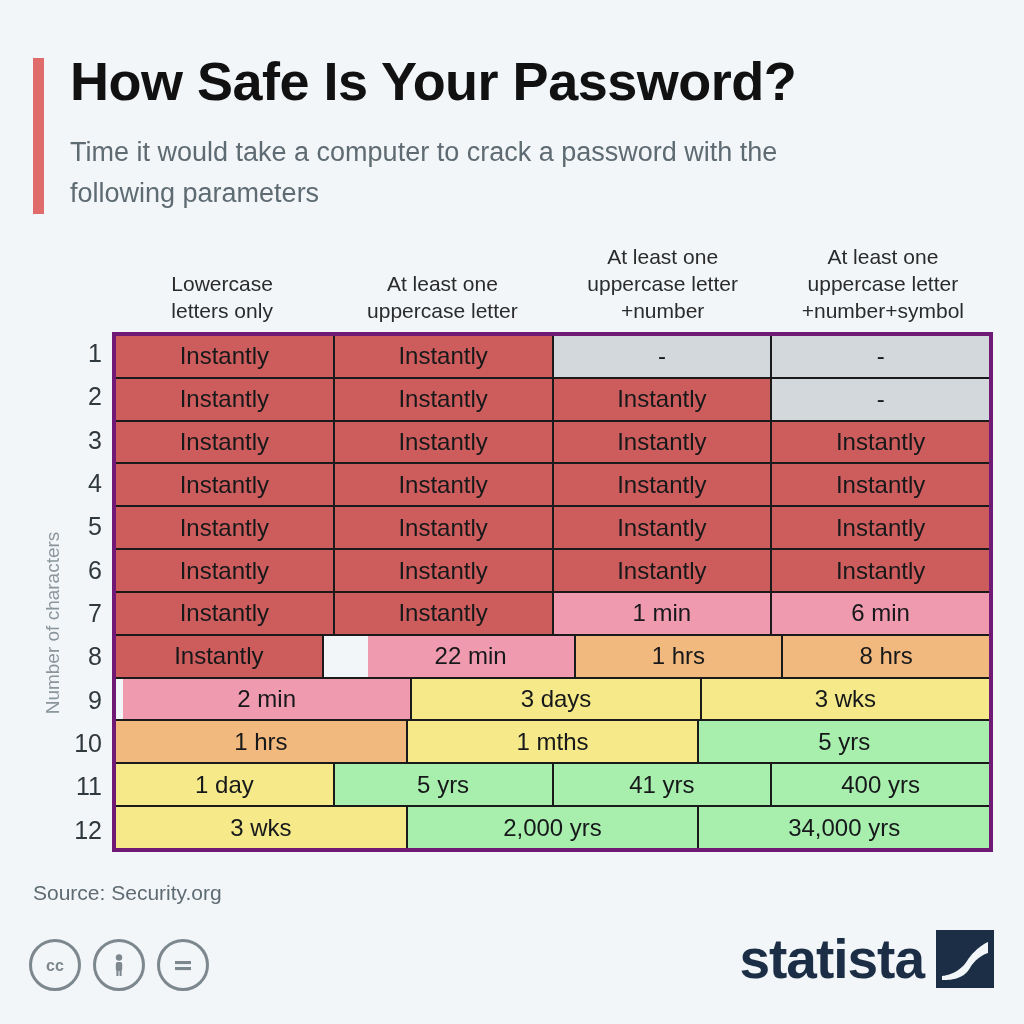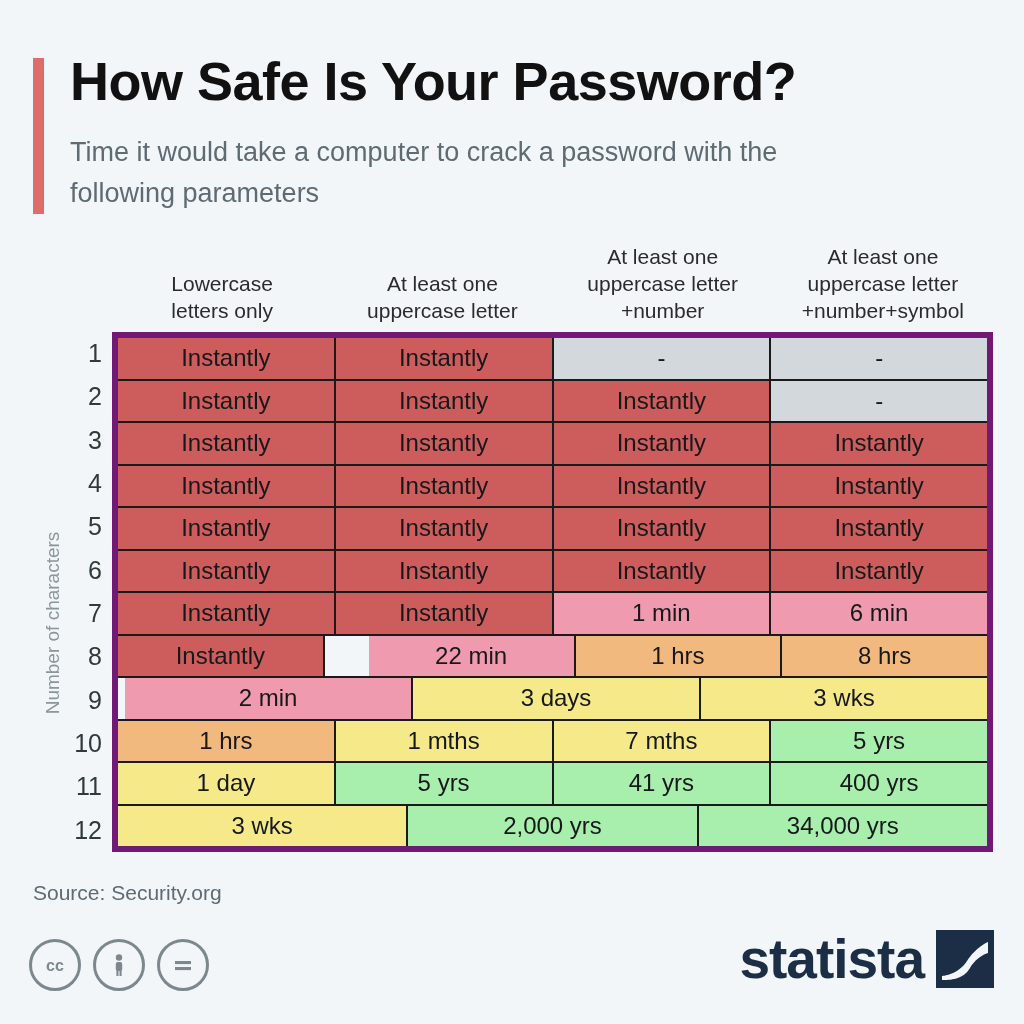--- a/index.html
+++ b/index.html
@@ -112,21 +112,21 @@
     padding-right: 4px;
     box-sizing: border-box;
   }
 
   #grid {
     position: absolute;
     left: 112px;
     top: 332px;
     width: 881px;
     height: 520px;
-    border: 6px solid #701a75;
+    border: 4px solid #701a75;
     box-sizing: border-box;
     display: flex;
     flex-direction: column;
   }
   .grid-row {
     flex: 1 1 0;
     display: flex;
     border-bottom: 2px solid #1A1A1A;
     box-sizing: border-box;
   }
@@ -284,21 +284,20 @@
         <div class="cell" style="background: rgb(242, 185, 126);">8 hrs</div>
       </div>
       <div class="grid-row">
         <div class="cell" style="background: rgb(240, 154, 175); margin-left: 7px;">2 min</div>
         <div class="cell" style="background: rgb(245, 233, 138);">3 days</div>
         <div class="cell" style="background: rgb(245, 233, 138);">3 wks</div>
       </div>
       <div class="grid-row">
         <div class="cell" style="background: rgb(242, 185, 126);">1 hrs</div>
         <div class="cell" style="background: rgb(245, 233, 138);">1 mths</div>
-        <div class="cell" style="background: rgb(245, 233, 138);">7 mths</div>
         <div class="cell" style="background: rgb(168, 239, 174);">5 yrs</div>
       </div>
       <div class="grid-row">
         <div class="cell" style="background: rgb(245, 233, 138);">1 day</div>
         <div class="cell" style="background: rgb(168, 239, 174);">5 yrs</div>
         <div class="cell" style="background: rgb(168, 239, 174);">41 yrs</div>
         <div class="cell" style="background: rgb(168, 239, 174);">400 yrs</div>
       </div>
       <div class="grid-row">
         <div class="cell" style="background: rgb(245, 233, 138);">3 wks</div>

